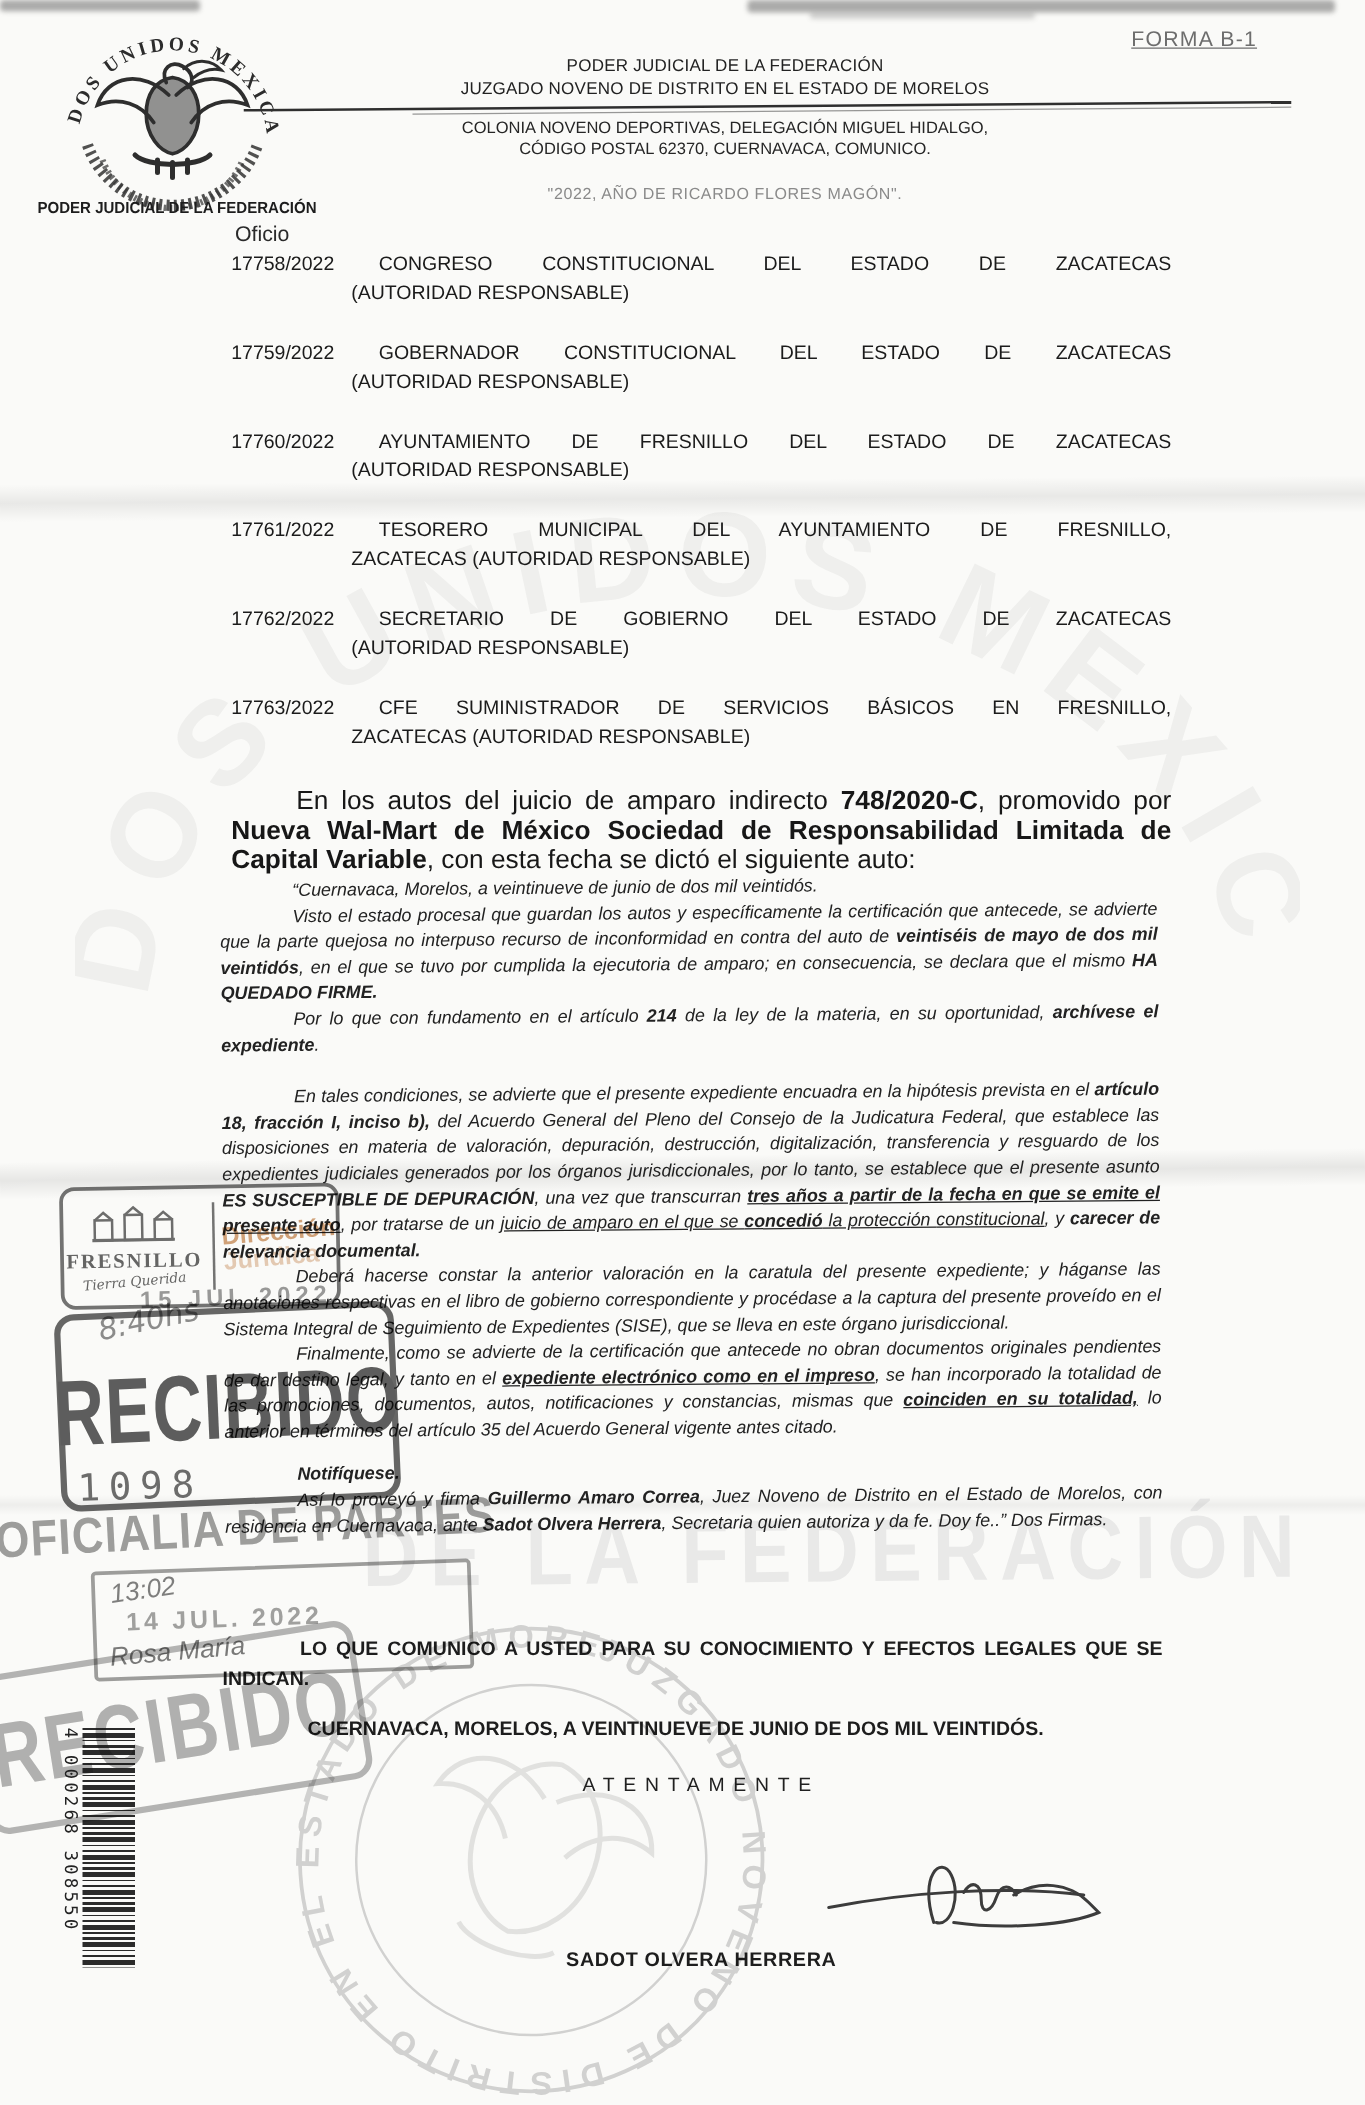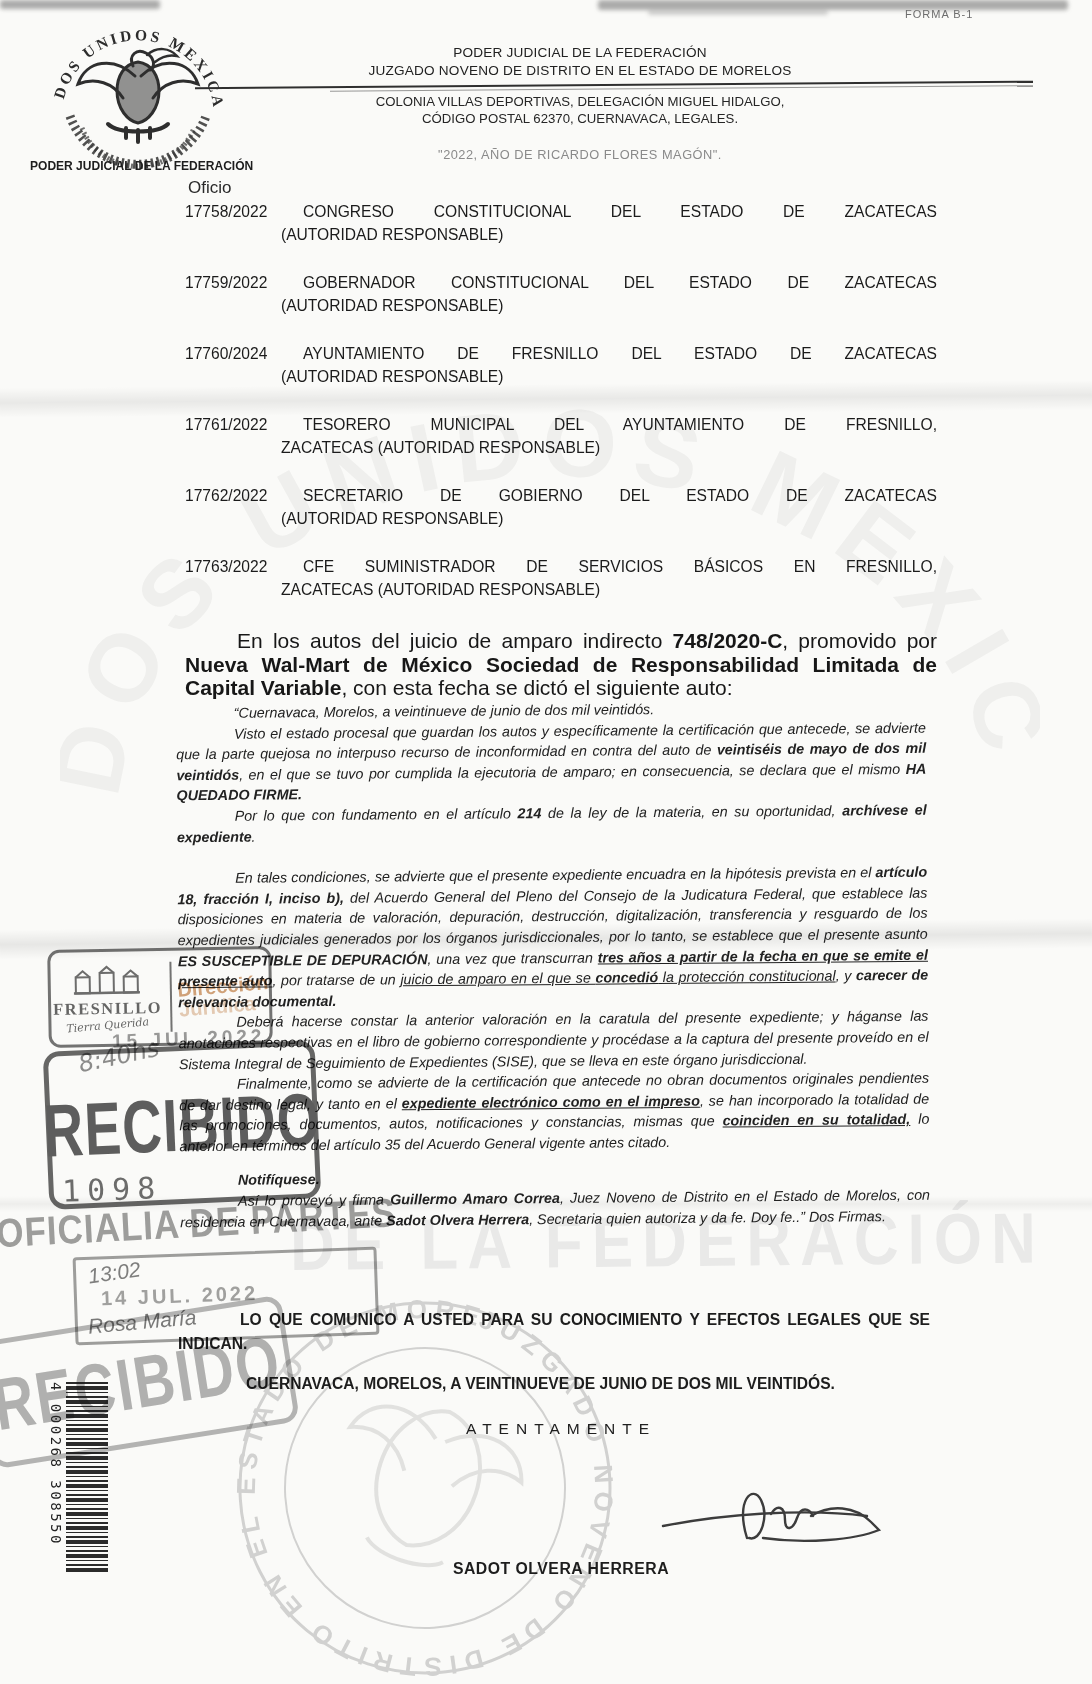--- a/index.html
+++ b/index.html
@@ -12,21 +12,21 @@
   
   .scan-band{left:0;width:100%;pointer-events:none;}
   .band1{top:384px;height:30px;background:linear-gradient(rgba(0,0,0,0),rgba(0,0,0,.07),rgba(0,0,0,0));transform:rotate(-.4deg);}
   .band2{top:924px;height:30px;background:linear-gradient(rgba(0,0,0,0),rgba(0,0,0,.08),rgba(0,0,0,0));transform:rotate(-.6deg);}
   .band3{top:1196px;height:16px;background:linear-gradient(rgba(0,0,0,0),rgba(0,0,0,.05),rgba(0,0,0,0));}
   .smudge{background:#6a6a6a;filter:blur(2px);opacity:.55;border-radius:3px;}
   .sm1{left:0;top:0;width:160px;height:9px;}
   .sm2{left:598px;top:0;width:470px;height:10px;}
   .sm3{left:648px;top:10px;width:180px;height:5px;opacity:.3;}
   
-  .forma{left:905px;top:8px;font-size:11px;color:#6d6d6d;letter-spacing:1px;}
+  .forma{left:905px;top:22px;font-size:17px;color:#6d6d6d;letter-spacing:1px;text-decoration:underline;}
   .seal-wrap{left:38px;top:4px;}
   .seal-caption{left:30px;top:158px;font-size:12.8px;font-weight:bold;transform:scaleX(.94);transform-origin:left;white-space:nowrap;}
   .hdr-center{left:295px;top:44px;width:570px;text-align:center;font-size:13.6px;line-height:18px;color:#222;font-weight:500;letter-spacing:.2px;}
   .hdr-rule{left:195px;top:84px;width:838px;height:2.2px;background:#2f2f2f;transform:rotate(-.45deg);}
   .hdr-rule2{left:330px;top:88px;width:703px;height:1px;background:#555;opacity:.6;transform:rotate(-.45deg);}
   .hdr-address{left:280px;top:93px;width:600px;text-align:center;font-size:13.2px;line-height:17px;color:#262626;font-weight:500;}
   .motto{left:330px;top:147px;width:500px;text-align:center;font-size:12.8px;color:#8a8a8a;letter-spacing:.5px;font-weight:500;}
   
   .oficio-label{left:188px;top:178px;font-size:17px;color:#2a2a2a;}
   .oficio-list{left:185px;top:200px;width:752px;}
@@ -122,43 +122,43 @@
   </svg>
   <div class="abs seal-caption">PODER JUDICIAL DE LA FEDERACIÓN</div>
 
   <div class="abs hdr-center">
     <div>PODER JUDICIAL DE LA FEDERACIÓN</div>
     <div>JUZGADO NOVENO DE DISTRITO EN EL ESTADO DE MORELOS</div>
   </div>
   <div class="abs hdr-rule"></div>
   <div class="abs hdr-rule2"></div>
   <div class="abs hdr-address">
-    <div>COLONIA VILLAS DEPORTIVAS, DELEGACIÓN MIGUEL HIDALGO,</div>
-    <div>CÓDIGO POSTAL 62370, CUERNAVACA, LEGALES.</div>
+    <div>COLONIA NOVENO DEPORTIVAS, DELEGACIÓN MIGUEL HIDALGO,</div>
+    <div>CÓDIGO POSTAL 62370, CUERNAVACA, COMUNICO.</div>
   </div>
   <div class="abs motto">"2022, AÑO DE RICARDO FLORES MAGÓN".</div>
 
   <div class="abs oficio-label">Oficio</div>
   <div class="abs oficio-list">
     <div class="oficio">
       <span>17758/2022</span>
       <span>
           <span class="l1" style="display:block">CONGRESO CONSTITUCIONAL DEL ESTADO DE ZACATECAS</span>
           <span class="l2" style="display:block">(AUTORIDAD RESPONSABLE)</span>
         </span>
     </div>
     <div class="oficio">
       <span>17759/2022</span>
       <span>
           <span class="l1" style="display:block">GOBERNADOR CONSTITUCIONAL DEL ESTADO DE ZACATECAS</span>
           <span class="l2" style="display:block">(AUTORIDAD RESPONSABLE)</span>
         </span>
     </div>
     <div class="oficio">
-      <span>17760/2024</span>
+      <span>17760/2022</span>
       <span>
           <span class="l1" style="display:block">AYUNTAMIENTO DE FRESNILLO DEL ESTADO DE ZACATECAS</span>
           <span class="l2" style="display:block">(AUTORIDAD RESPONSABLE)</span>
         </span>
     </div>
     <div class="oficio">
       <span>17761/2022</span>
       <span>
           <span class="l1" style="display:block">TESORERO MUNICIPAL DEL AYUNTAMIENTO DE FRESNILLO,</span>
           <span class="l2" style="display:block">ZACATECAS (AUTORIDAD RESPONSABLE)</span>

